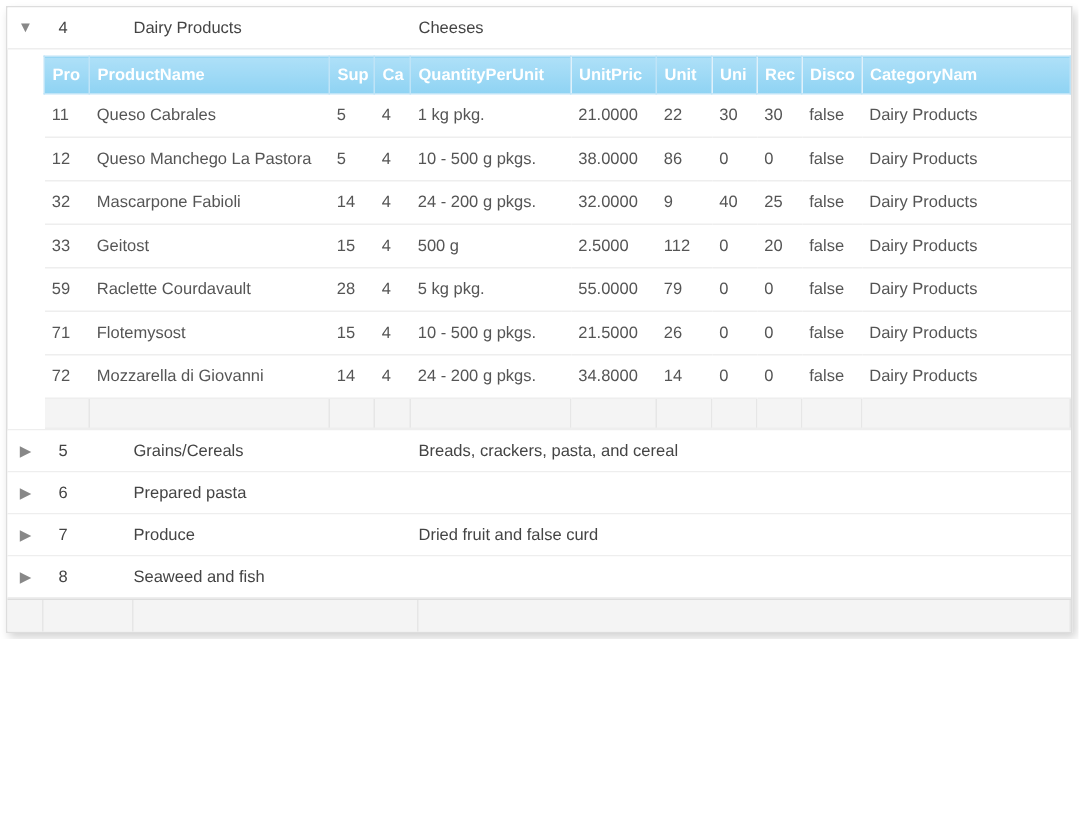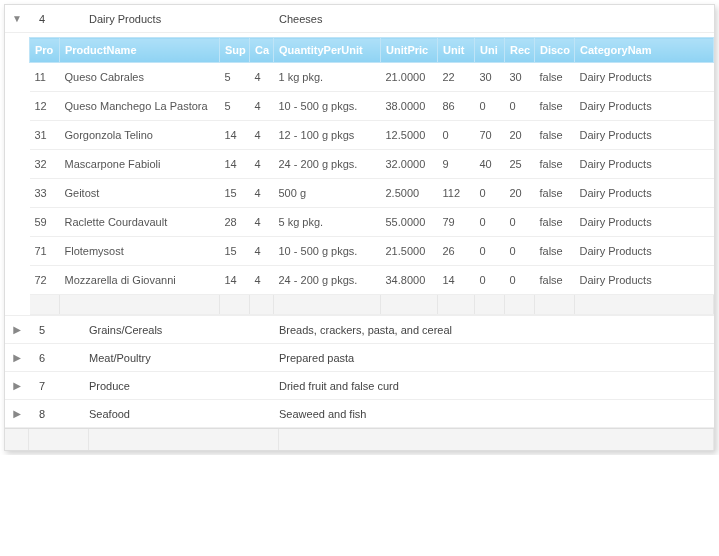--- a/index.html
+++ b/index.html
@@ -156,33 +156,20 @@
             <td>4</td>
             <td>10 - 500 g pkgs.</td>
             <td>38.0000</td>
             <td>86</td>
             <td>0</td>
             <td>0</td>
             <td>false</td>
             <td>Dairy Products</td>
           </tr>
           <tr>
-            <td>31</td>
-            <td>Gorgonzola Telino</td>
-            <td>14</td>
-            <td>4</td>
-            <td>12 - 100 g pkgs</td>
-            <td>12.5000</td>
-            <td>0</td>
-            <td>70</td>
-            <td>20</td>
-            <td>false</td>
-            <td>Dairy Products</td>
-          </tr>
-          <tr>
             <td>32</td>
             <td>Mascarpone Fabioli</td>
             <td>14</td>
             <td>4</td>
             <td>24 - 200 g pkgs.</td>
             <td>32.0000</td>
             <td>9</td>
             <td>40</td>
             <td>25</td>
             <td>false</td>
@@ -261,33 +248,31 @@
 
   <div class="row cat-row">
     <div class="expcol">▶</div>
     <div class="catid">5</div>
     <div class="catname">Grains/Cereals</div>
     <div class="catdesc">Breads, crackers, pasta, and cereal</div>
   </div>
   <div class="row cat-row">
     <div class="expcol">▶</div>
     <div class="catid">6</div>
-    <div class="catname">Meat/Poultry</div>
     <div class="catdesc">Prepared pasta</div>
   </div>
   <div class="row cat-row">
     <div class="expcol">▶</div>
     <div class="catid">7</div>
     <div class="catname">Produce</div>
     <div class="catdesc">Dried fruit and false curd</div>
   </div>
   <div class="row cat-row">
     <div class="expcol">▶</div>
     <div class="catid">8</div>
-    <div class="catname">Seafood</div>
     <div class="catdesc">Seaweed and fish</div>
   </div>
 
   <div class="footer-row">
     <div class="footer-cell" style="width:24px"></div>
     <div class="footer-cell" style="width:60px"></div>
     <div class="footer-cell" style="width:190px"></div>
     <div class="footer-cell" style="flex:1"></div>
   </div>
 

